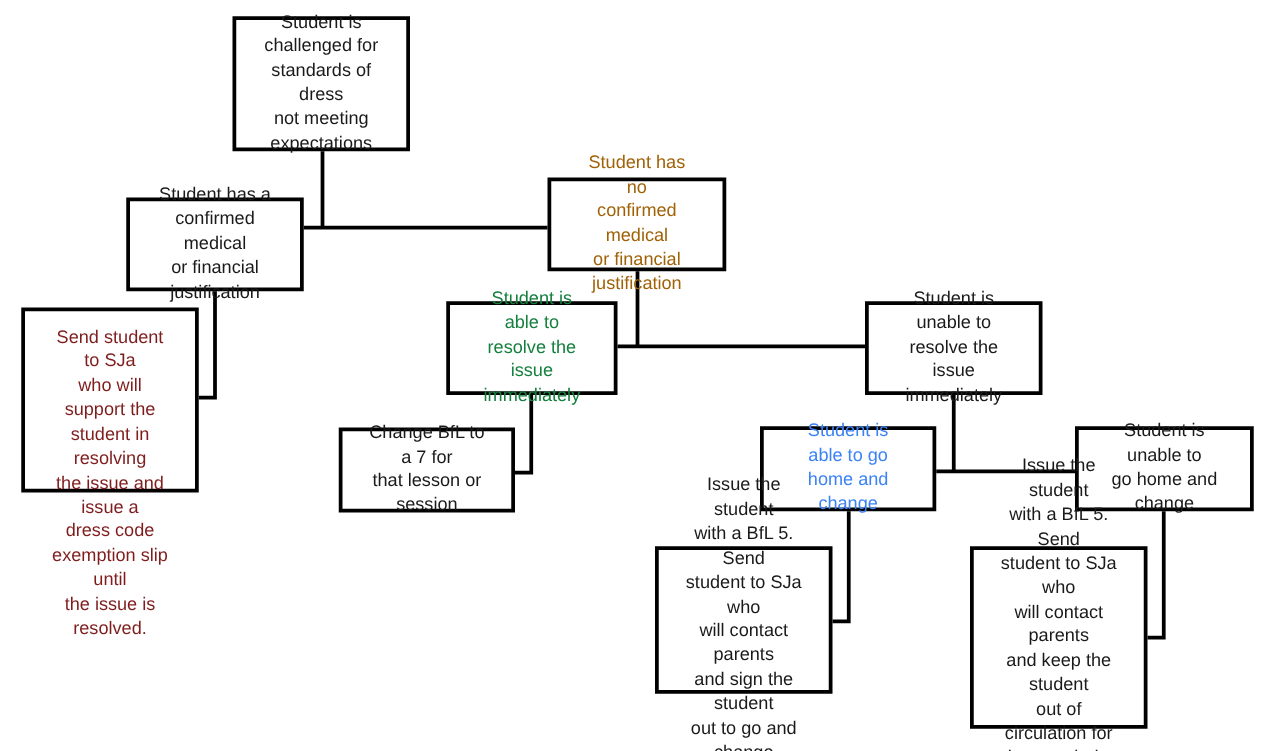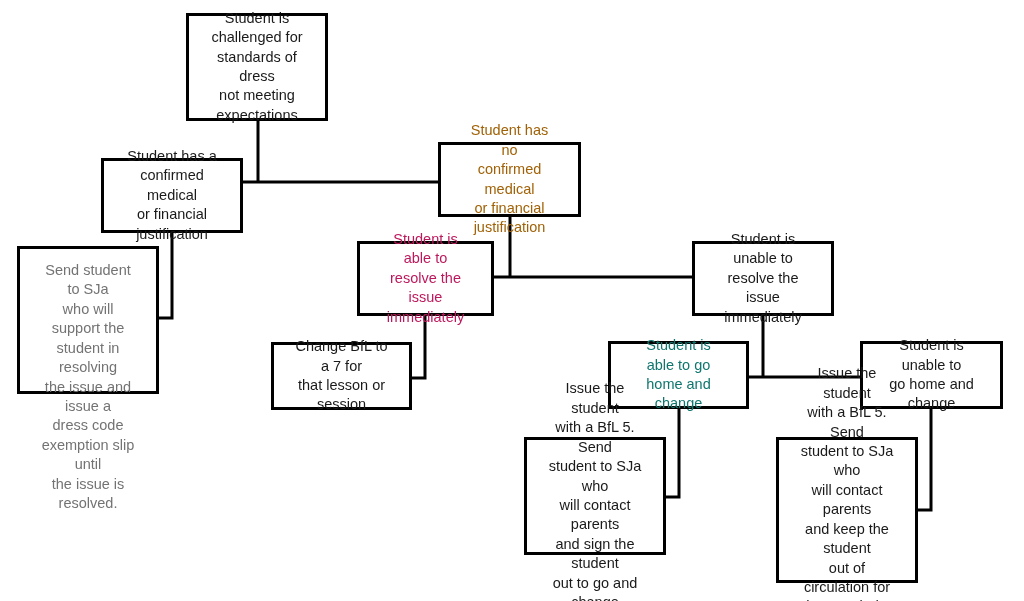--- a/index.html
+++ b/index.html
@@ -69,37 +69,37 @@
 not meeting
 expectations</div>
       <div class="node" style="left: 101px; top: 142px; width: 142px; height: 75px; border-color: rgb(0, 0, 0); color: rgb(26, 26, 26); margin-top: 16px;">Student has a
 confirmed medical
 or financial
 justification</div>
       <div class="node" style="left: 438px; top: 142px; width: 143px; height: 75px; border-color: rgb(0, 0, 0); color: #a16207;">Student has no
 confirmed medical
 or financial
 justification</div>
-      <div class="node align-top" style="left: 17px; top: 246px; width: 142px; height: 148px; border-color: rgb(0, 0, 0); color: #737373;">Send student to SJa
+      <div class="node align-top" style="left: 17px; top: 246px; width: 142px; height: 148px; border-color: rgb(0, 0, 0); color: #7f1d1d;">Send student to SJa
 who will support the
 student in resolving
 the issue and issue a
 dress code
 exemption slip until
 the issue is resolved.</div>
-      <div class="node" style="left: 357px; top: 241px; width: 137px; height: 75px; border-color: rgb(0, 0, 0); color: #be185d;">Student is able to
+      <div class="node" style="left: 357px; top: 241px; width: 137px; height: 75px; border-color: rgb(0, 0, 0); color: #15803d;">Student is able to
 resolve the issue
 immediately</div>
       <div class="node" style="left: 692px; top: 241px; width: 142px; height: 75px; border-color: rgb(0, 0, 0); color: rgb(26, 26, 26);">Student is unable to
 resolve the issue
 immediately</div>
       <div class="node" style="left: 271px; top: 342px; width: 141px; height: 68px; border-color: rgb(0, 0, 0); color: rgb(26, 26, 26);">Change BfL to a 7 for
 that lesson or
 session</div>
-      <div class="node" style="left: 608px; top: 341px; width: 141px; height: 68px; border-color: rgb(0, 0, 0); color: #0f766e;">Student is able to go
+      <div class="node" style="left: 608px; top: 341px; width: 141px; height: 68px; border-color: rgb(0, 0, 0); color: #3b82f6;">Student is able to go
 home and change</div>
       <div class="node" style="left: 860px; top: 341px; width: 143px; height: 68px; border-color: rgb(0, 0, 0); color: rgb(26, 26, 26);">Student is unable to
 go home and change</div>
       <div class="node" style="left: 524px; top: 437px; width: 142px; height: 118px; border-color: rgb(0, 0, 0); color: rgb(26, 26, 26);">Issue the student
 with a BfL 5.  Send
 student to SJa who
 will contact parents
 and sign the student
 out to go and change</div>
       <div class="node" style="left: 776px; top: 437px; width: 142px; height: 146px; border-color: rgb(0, 0, 0); color: rgb(26, 26, 26);">Issue the student

